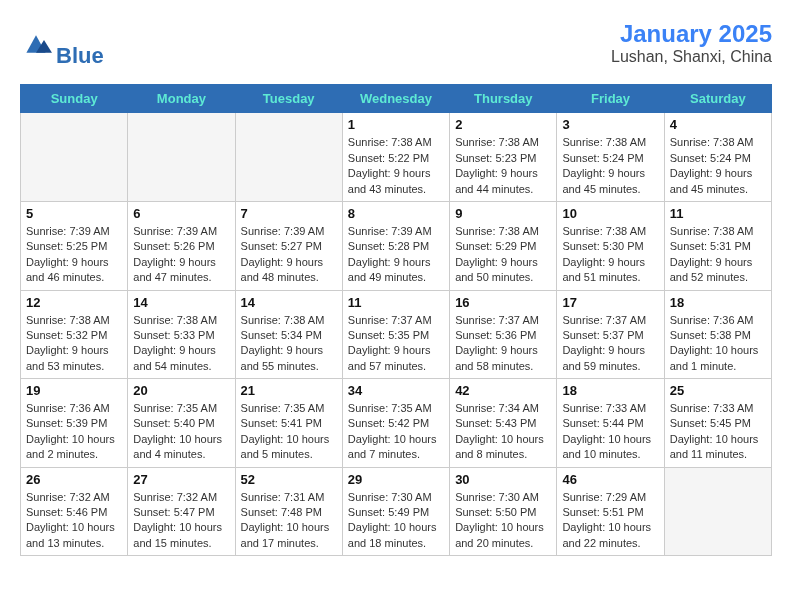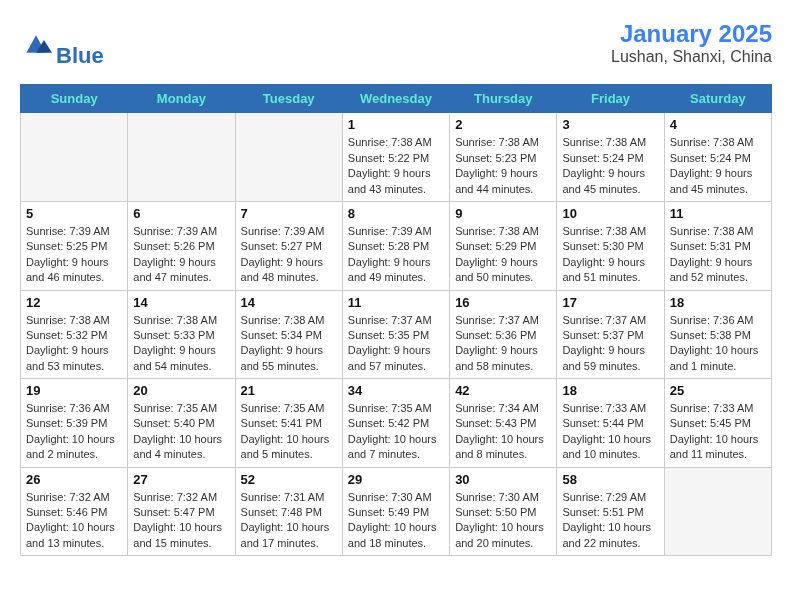--- a/index.html
+++ b/index.html
@@ -331,21 +331,21 @@
 and 18 minutes.</div>
         </td>
         <td>
           <div class="day-number">30</div>
           <div class="day-info" style="white-space: pre-line;">Sunrise: 7:30 AM
 Sunset: 5:50 PM
 Daylight: 10 hours
 and 20 minutes.</div>
         </td>
         <td>
-          <div class="day-number">58</div>
+          <div class="day-number">46</div>
           <div class="day-info" style="white-space: pre-line;">Sunrise: 7:29 AM
 Sunset: 5:51 PM
 Daylight: 10 hours
 and 22 minutes.</div>
         </td>
         <td class="empty"></td>
       </tr>
     </tbody>
 </table>
 

